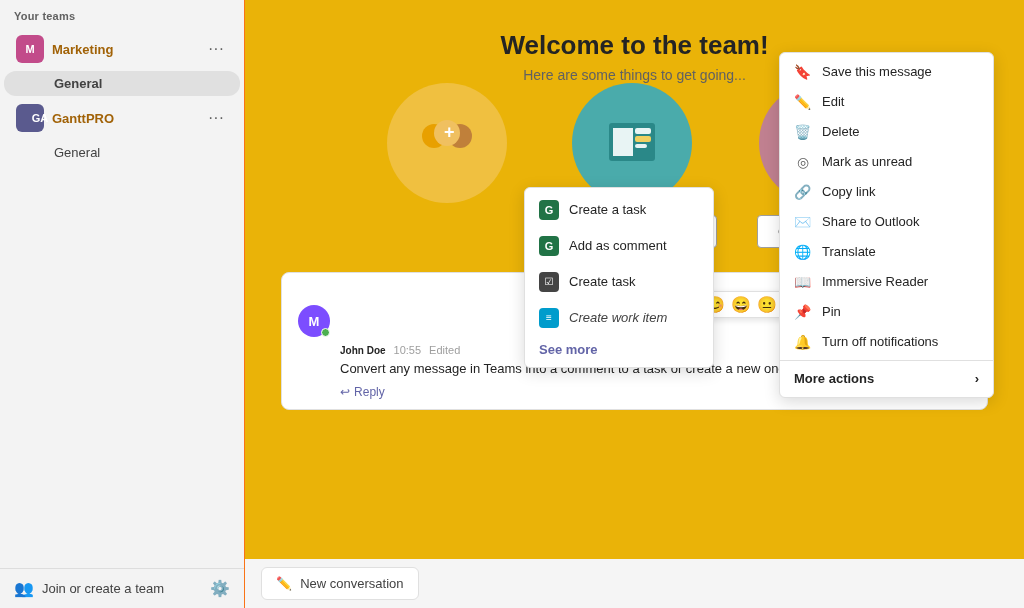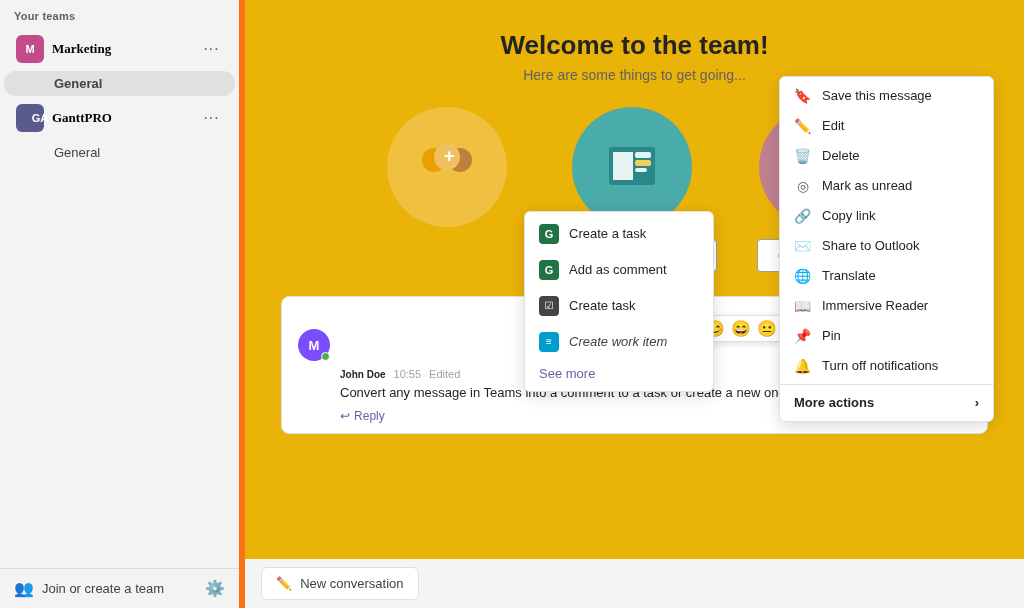--- a/index.html
+++ b/index.html
@@ -12,21 +12,21 @@
       display: flex;
     }
 
     
     .sidebar {
       width: 245px;
       background: #f3f3f3;
       height: 608px;
       display: flex;
       flex-direction: column;
-      border-right: 6px solid #f97316;
+      border-right: 1px solid #f97316;
       flex-shrink: 0;
     }
     .sidebar-header {
       padding: 10px 14px 6px 14px;
       font-size: 11px;
       color: #616161;
       font-weight: 600;
       letter-spacing: 0.02em;
     }
     .team-item {
@@ -47,22 +47,21 @@
       font-size: 11px;
       font-weight: 700;
       color: #fff;
       margin-right: 8px;
       flex-shrink: 0;
     }
     .team-name {
       flex: 1;
       font-size: 13px;
       font-weight: 600;
-      color: #000000;
-      font-family: Liberation Serif, serif;
+      color: #a16207;
     }
     .team-more {
       font-size: 16px;
       color: #616161;
       cursor: pointer;
       padding: 2px 4px;
     }
     .channel-item {
       padding: 5px 14px 5px 50px;
       font-size: 13px;
@@ -114,21 +113,20 @@
     }
     .welcome-title {
       font-size: 26px;
       font-weight: 700;
       color: #242424;
       margin-bottom: 6px;
     }
     .welcome-subtitle {
       font-size: 14px;
       color: #616161;
-      margin-bottom: 24px;
     }
     .welcome-cards {
       display: flex;
       gap: 40px;
       margin-bottom: 24px;
     }
     .welcome-card {
       display: flex;
       flex-direction: column;
       align-items: center;
@@ -326,20 +324,21 @@
       justify-content: center;
       font-size: 10px;
       color: #fff;
       flex-shrink: 0;
     }
     .see-more-link {
       padding: 6px 14px;
       font-size: 13px;
       color: #6264a7;
       cursor: pointer;
+      font-weight: bold;
     }
 
     
     .actions-dropdown {
       background: #fff;
       border: 1px solid #e0e0e0;
       border-radius: 6px;
       box-shadow: 0 4px 16px rgba(0,0,0,0.15);
       padding: 4px 0;
       min-width: 200px;

